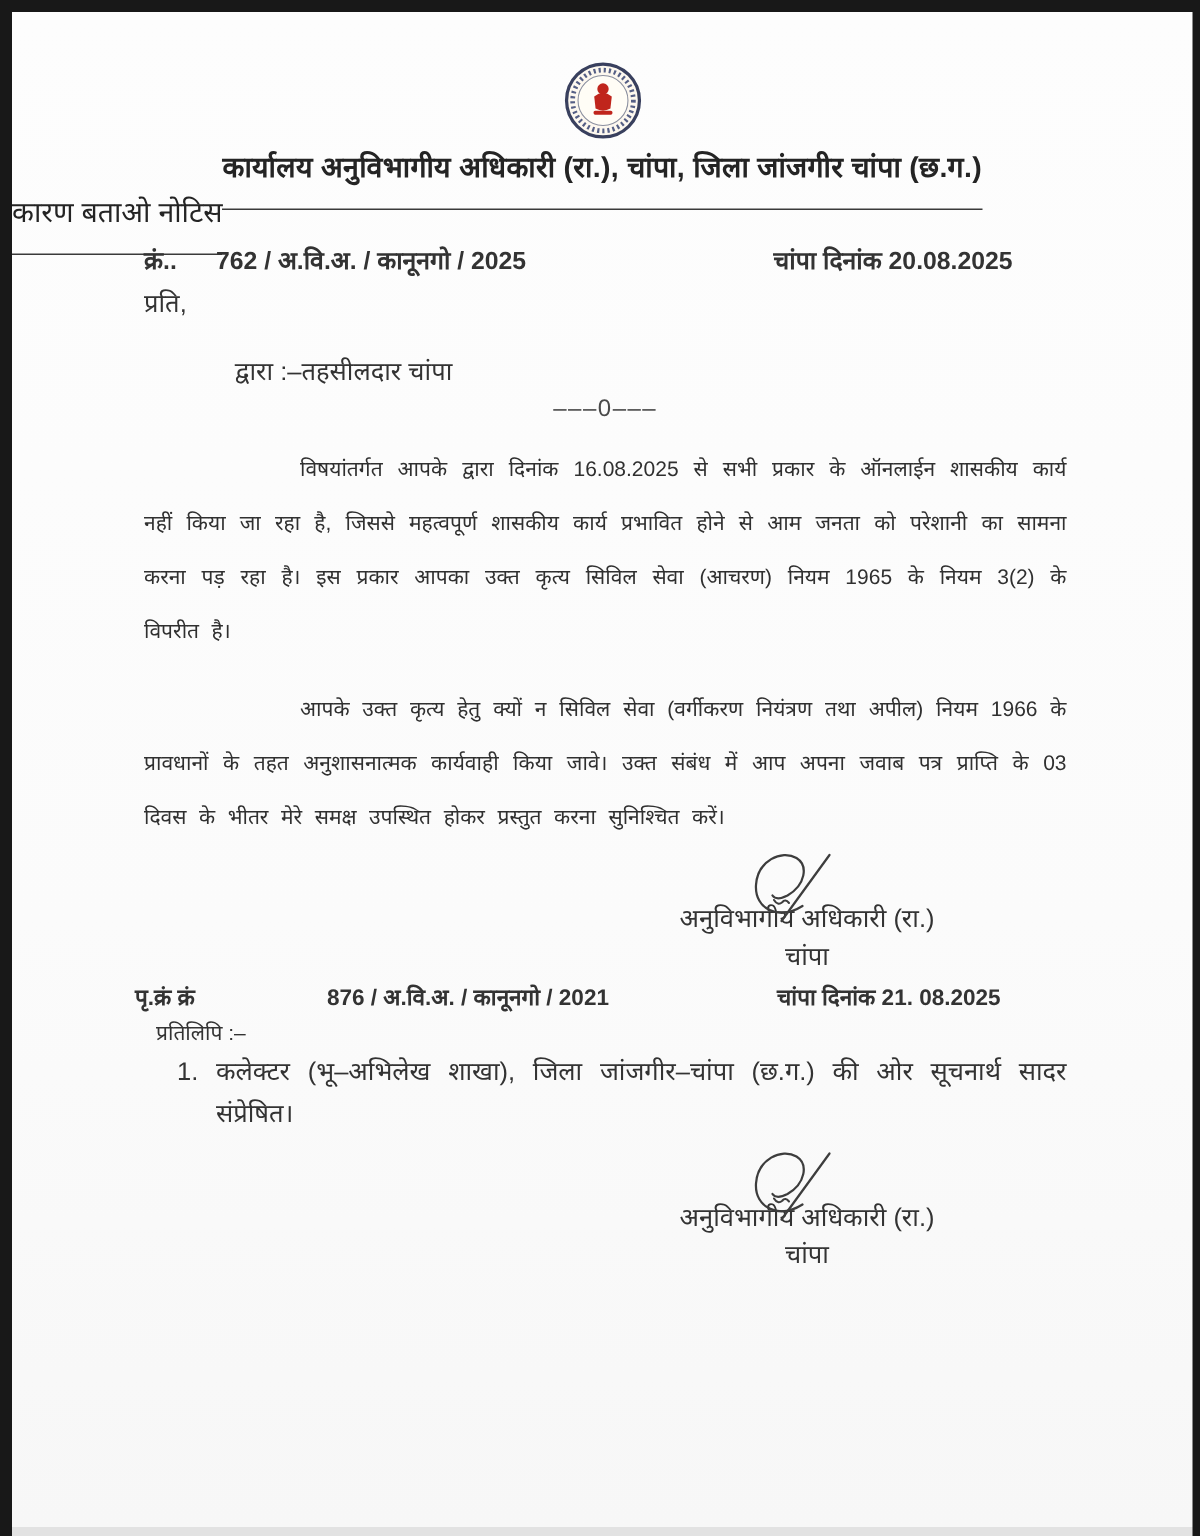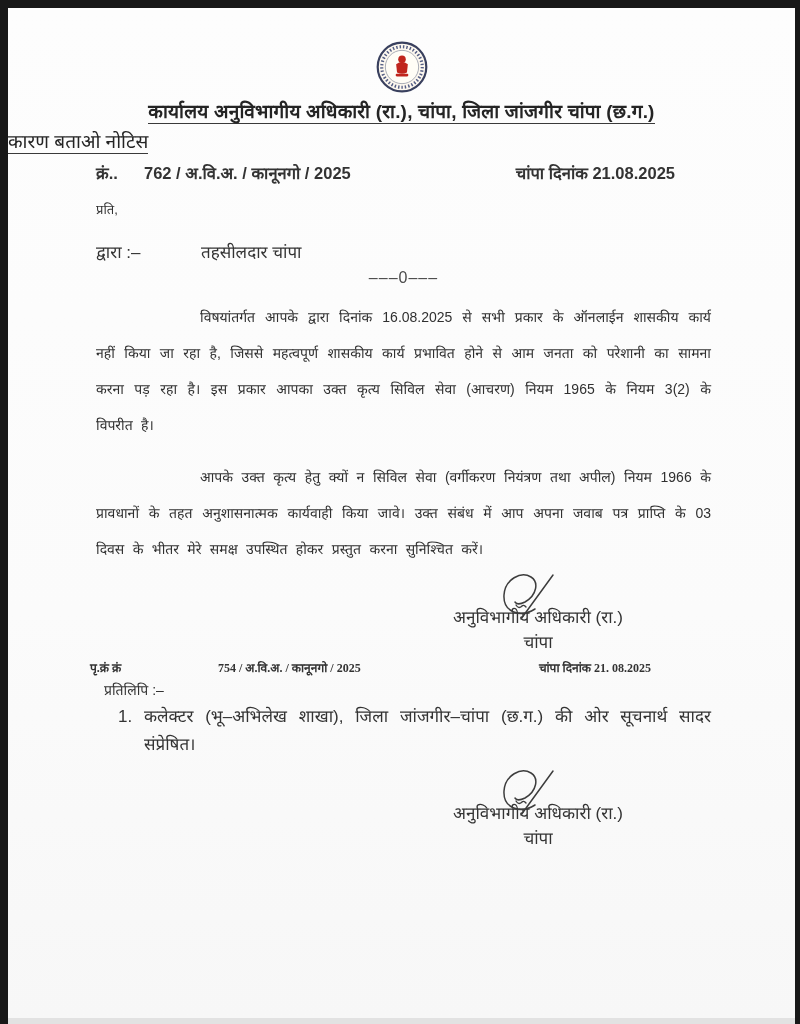--- a/index.html
+++ b/index.html
@@ -34,21 +34,21 @@
   .office-line {
     text-align: center;
     font-size: 19px;
     font-weight: bold;
     color: #242424;
     margin-top: 2px;
     letter-spacing: 0.2px;
   }
   .office-line .u, .notice-title .u {
     border-bottom: 1.5px solid #3a3a3a;
-    padding-bottom: 1px;
+    padding-bottom: 16px;
   }
   .notice-title {
     text-align: left;
     font-size: 19px;
     font-weight: normal;
     color: #242424;
     margin-top: 4px;
   }
   .content {
     padding: 0 84px 0 88px;
@@ -58,37 +58,38 @@
     align-items: baseline;
     font-size: 16.5px;
     margin-top: 7px;
     font-weight: 600;
     color: #333;
   }
   .ref-row .ref-label { width: 40px; }
   .ref-row .ref-number { margin-left: 8px; }
   .ref-row .ref-date { margin-left: auto; margin-right: 36px; }
   .to-label {
-    font-size: 13px;
-    margin-top: 16px;
+    font-size: 17px;
+    margin-top: 6px;
     color: #333;
   }
   .to-lines {
     margin-left: 105px;
     margin-top: 4px;
     font-size: 17px;
     line-height: 27px;
     color: #333;
   }
   .kv-section { margin-top: 22px; }
   .kv-row {
     display: flex;
     font-size: 17px;
     line-height: 26px;
     color: #333;
+    text-align: right;
   }
   .kv-row .kv-label { width: 105px; flex: none; }
   .divider {
     text-align: center;
     font-size: 16px;
     letter-spacing: 1px;
     color: #4a4a4a;
     margin-top: 3px;
   }
   .body-para {
@@ -112,28 +113,27 @@
   }
   .sig-scribble {
     display: block;
     margin: 0 auto -16px auto;
     position: relative;
     left: -8px;
   }
   .endorse-row {
     display: flex;
     align-items: center;
-    font-size: 12px;
+    font-size: 15px;
     margin-top: 4px;
     font-weight: 600;
     color: #333;
-    font-family: Liberation Serif, serif;
   }
   .endorse-row .endorse-label { width: 128px; margin-left: -6px; }
-  .endorse-row .endorse-date { margin-left: auto; margin-right: 60px; }
+  .endorse-row .endorse-date { margin-left: auto; margin-right: 44px; }
   .copy-label {
     font-size: 14px;
     margin-top: 4px;
     margin-left: 8px;
     color: #333;
   }
   .copy-item {
     display: flex;
     margin-top: 4px;
     margin-left: 22px;
@@ -166,21 +166,21 @@
       <span class="u">कार्यालय अनुविभागीय अधिकारी (रा.), चांपा, जिला जांजगीर चांपा (छ.ग.)</span>
     </div>
     <div class="notice-title">
       <span class="u">कारण बताओ नोटिस</span>
     </div>
 
     <div class="content">
       <div class="ref-row">
         <span class="ref-label">क्रं..</span>
         <span class="ref-number">762 / अ.वि.अ. / कानूनगो / 2025</span>
-        <span class="ref-date">चांपा दिनांक 21.08.2025</span>
+        <span class="ref-date">चांपा दिनांक 20.08.2025</span>
       </div>
 
       <div class="to-label">प्रति,</div>
 
       <div class="kv-section">
         <div class="kv-row">
           <span class="kv-label">द्वारा :–</span>
           <span>तहसीलदार चांपा</span>
         </div>
       </div>
@@ -195,21 +195,21 @@
           <path d="M 44 40 C 28 50 12 42 13 26 C 14 10 30 2 40 8 C 48 13 46 26 34 33 C 30 35 26 36 24 33" fill="none" stroke="#3d3d3d" stroke-width="1.5" stroke-linecap="round"></path>
           <path d="M 25 36 q 2.5 4 5.5 1.5 q 2 -2.5 4.5 0.5" fill="none" stroke="#3d3d3d" stroke-width="1.4" stroke-linecap="round"></path>
           <path d="M 62 6 L 30 50" fill="none" stroke="#3d3d3d" stroke-width="1.5" stroke-linecap="round"></path>
         </svg>
         <div>अनुविभागीय अधिकारी (रा.)</div>
         <div>चांपा</div>
       </div>
 
       <div class="endorse-row">
         <span class="endorse-label">पृ.क्रं क्रं</span>
-        <span class="endorse-number">754 / अ.वि.अ. / कानूनगो / 2025</span>
+        <span class="endorse-number">876 / अ.वि.अ. / कानूनगो / 2021</span>
         <span class="endorse-date">चांपा दिनांक 21. 08.2025</span>
       </div>
 
       <div class="copy-label">प्रतिलिपि :–</div>
       <div class="copy-item">
         <span class="copy-num">1.</span>
         <span class="copy-text">कलेक्टर (भू–अभिलेख शाखा), जिला जांजगीर–चांपा (छ.ग.) की ओर सूचनार्थ सादर संप्रेषित।</span>
       </div>
 
       <div class="sig-block sig2">

